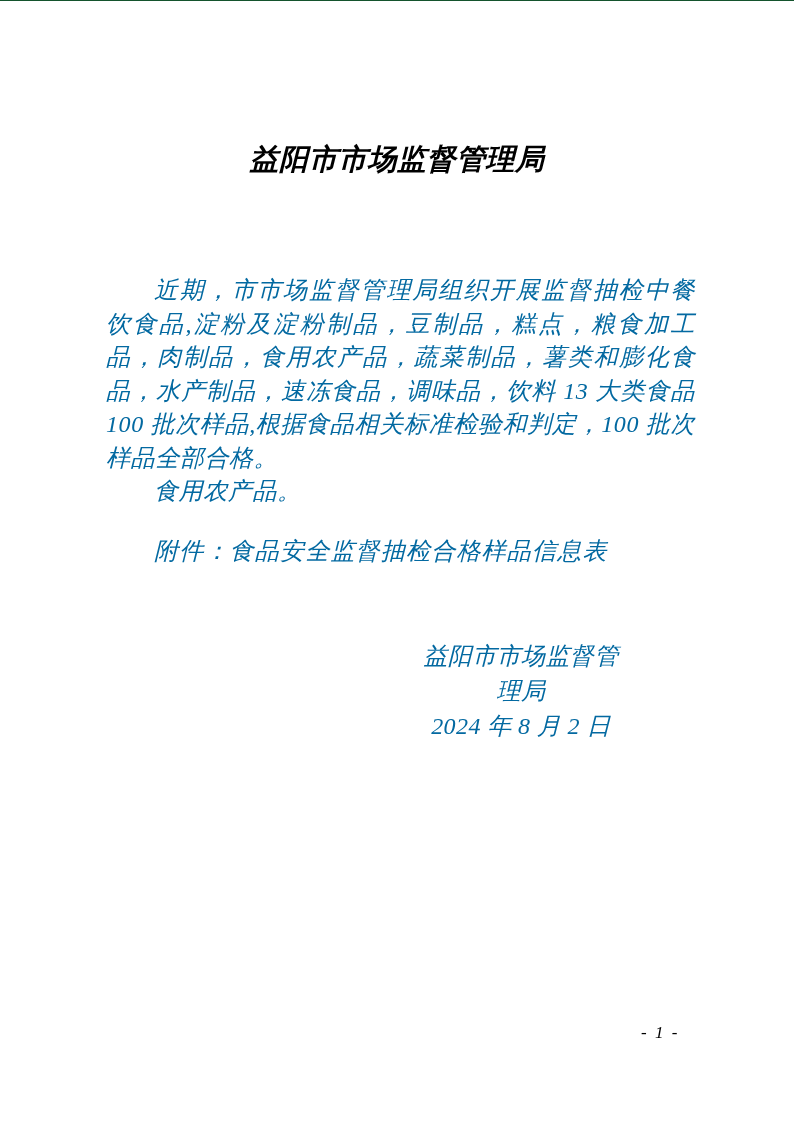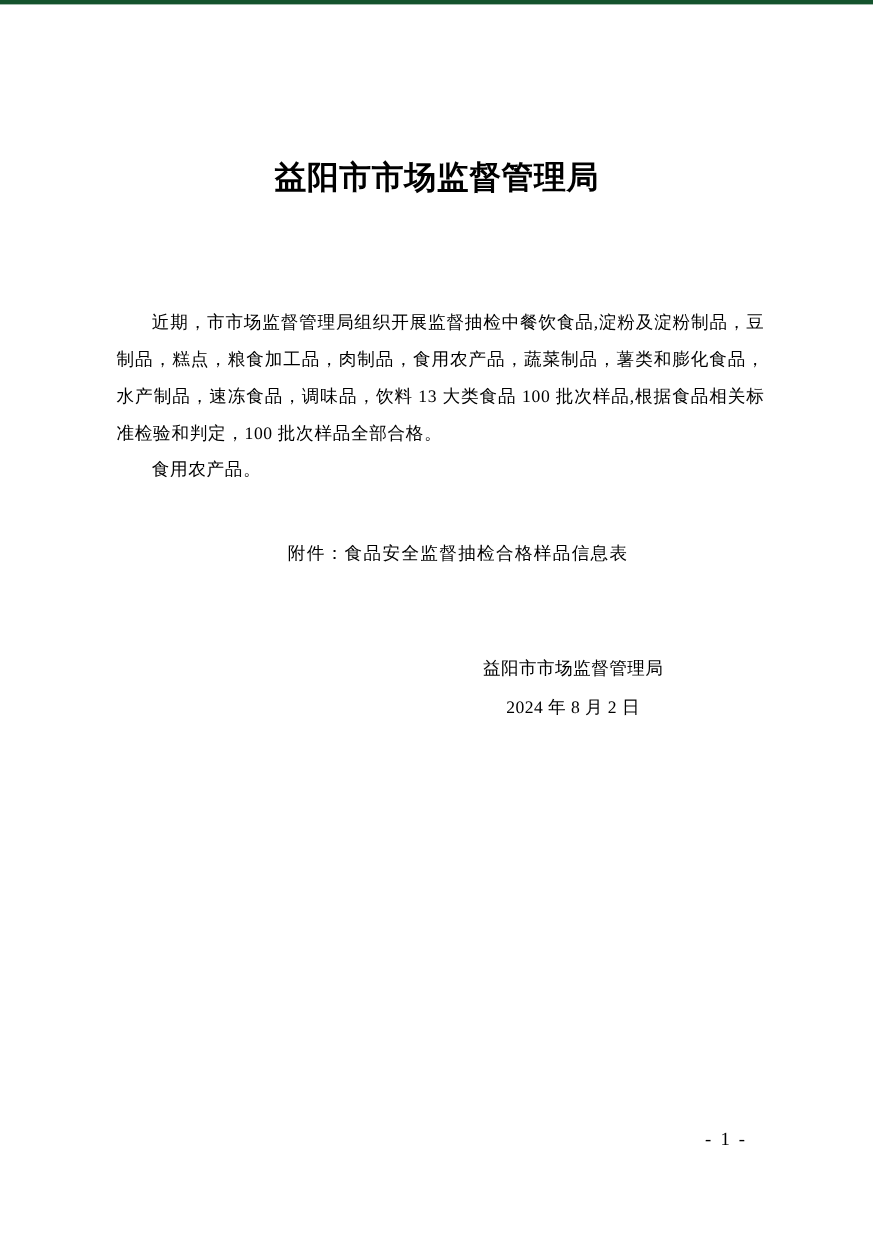--- a/index.html
+++ b/index.html
@@ -6,23 +6,24 @@
 
   html, body {
     background: #ffffff;
   }
 
   .page {
     position: relative;
     width: 794px;
     height: 1122px;
     background: #ffffff;
-    border-top: 4px solid #14532d;
+    border-top: 1px solid #14532d;
     overflow: hidden;
     color: #000000;
+    font-style: italic;
   }
 
   
   .title-block {
     position: absolute;
     top: 134px;
     left: 0;
     width: 794px;
     text-align: center;
     font-family: "Liberation Sans", "DejaVu Sans", sans-serif;
@@ -33,35 +34,35 @@
     letter-spacing: 0.5px;
   }
 
   
   .body-block {
     position: absolute;
     top: 273px;
     left: 106px;
     width: 589px;
     font-family: "Liberation Serif", "DejaVu Serif", serif;
-    font-size: 16px;
+    font-size: 24px;
     line-height: 33.5px;
     text-align: justify;
-    color: #000000;
+    color: #0369a1;
     letter-spacing: 0.6px;
   }
 
   .body-block p.indent {
     text-indent: 2em;
   }
 
   .body-block p.attachment {
-    margin-top: 42px; 
+    margin-top: 26px; 
     text-indent: 2em;
-    text-align: center;
+    text-align: left;
     letter-spacing: 1.2px;
   }
 
   
   .signature-block {
     margin-top: 71px;
     margin-left: 307px;
     width: 216px;
     text-align: center;
     line-height: 35px;

